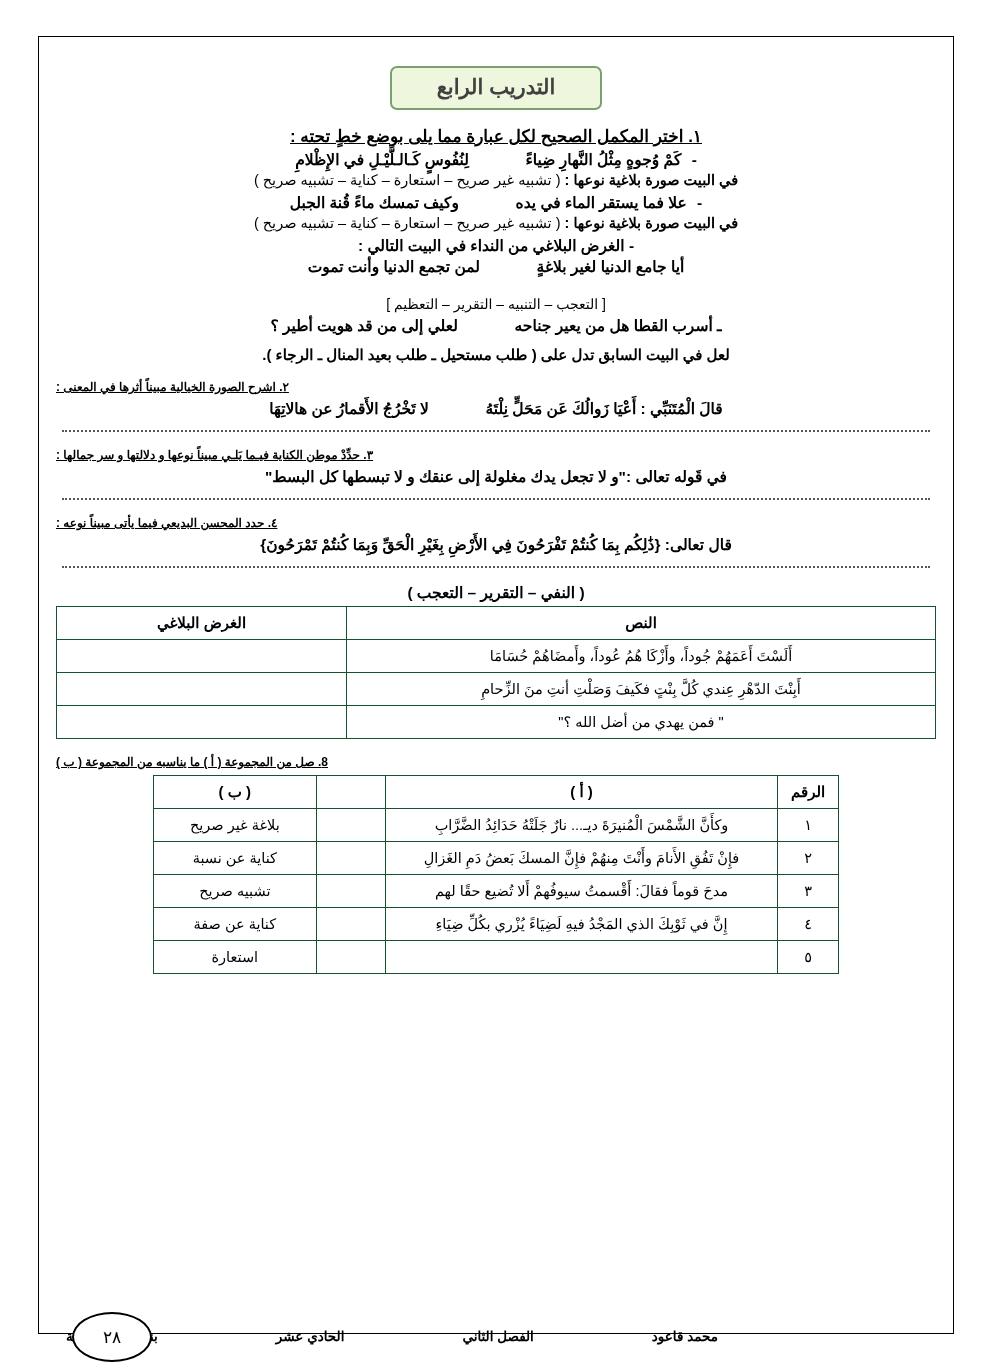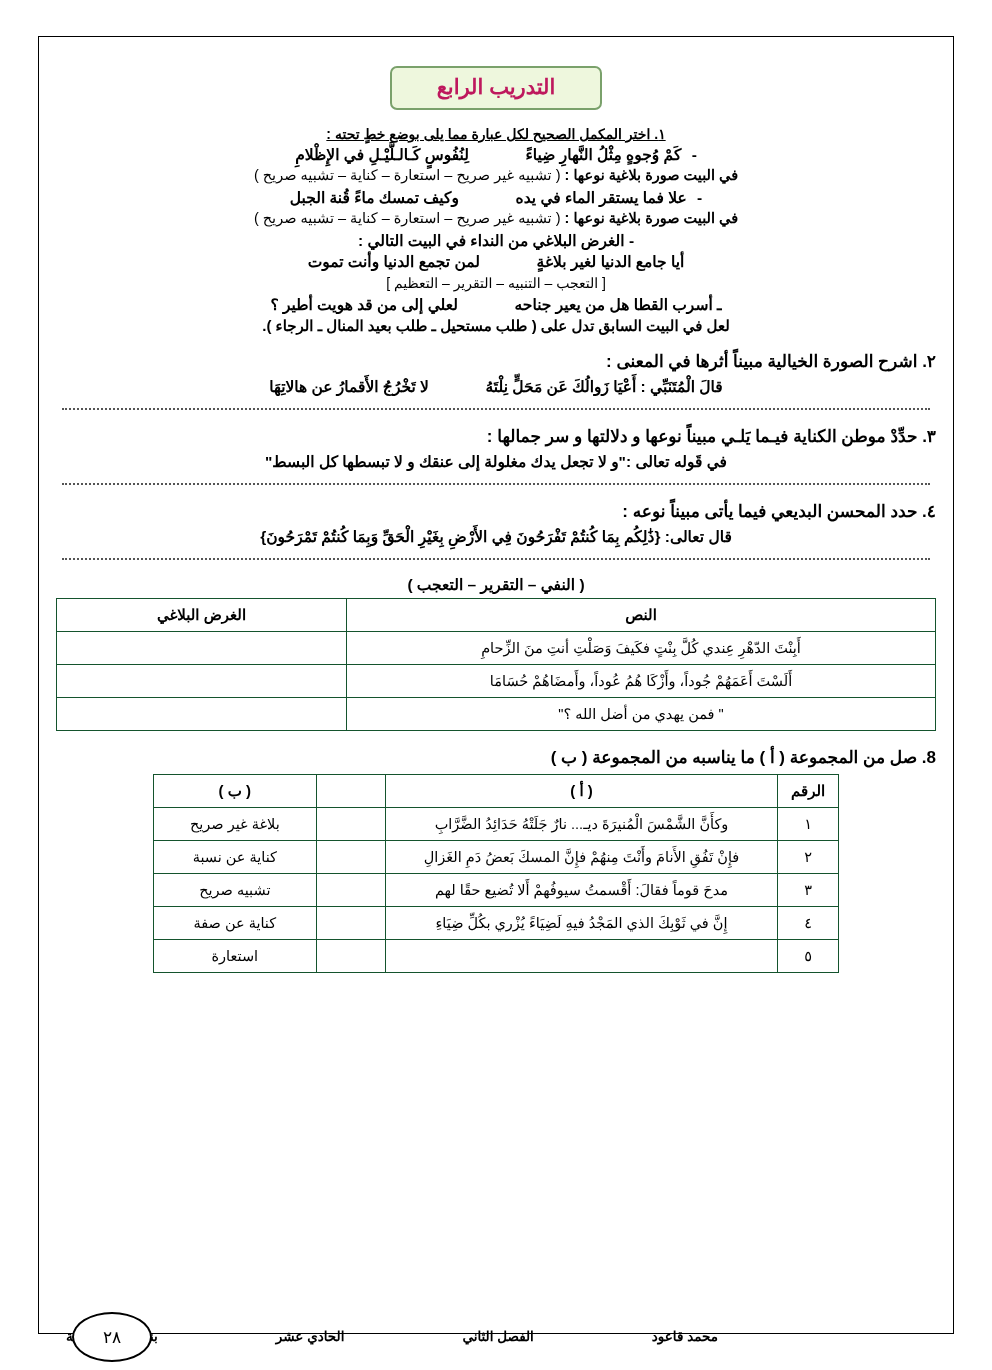--- a/index.html
+++ b/index.html
@@ -41,29 +41,29 @@
     width: 212px;
     margin: 14px auto 0 auto;
     border: 2px solid #7aa16b;
     background: #eef7dd;
     border-radius: 7px;
     text-align: center;
     padding: 7px 4px 9px 4px;
     box-sizing: border-box;
   }
   .title-box .title-text {
-    color: #be185d;
+    color: #404040;
     font-weight: bold;
     font-size: 21px;
     letter-spacing: 0.5px;
   }
   .q-block { margin-top: 16px; }
   .q-head {
     font-weight: bold;
-    font-size: 14px;
+    font-size: 17px;
     text-align: center;
     text-decoration: underline;
     margin-bottom: 4px;
   }
   .line-center {
     text-align: center;
     font-size: 15.5px;
     font-weight: bold;
     margin: 3px 0;
   }
@@ -79,37 +79,38 @@
     font-weight: bold;
     margin: 2px 0 6px 0;
   }
   .options-line .opts {
     font-weight: normal;
     text-align: right;
   }
   .bracket-line {
     text-align: center;
     font-size: 14px;
-    margin: 4px 0 5px 0;
+    margin: 20px 0 5px 0;
   }
   .small-note {
     text-align: center;
     font-size: 15px;
     font-weight: bold;
-    margin: 3px 0;
+    margin: 11px 0;
   }
   .dotted {
     border-bottom: 2px dotted #555;
     height: 0;
     margin: 12px 6px 10px 6px;
   }
   .q-line {
-    font-size: 17px;
-    font-weight: bold;
-    text-align: right;
+    font-size: 12px;
+    font-weight: bold;
+    text-align: left;
+    text-decoration: underline;
     margin: 10px 0 6px 0;
   }
   .center-text {
     text-align: center;
     font-size: 15.5px;
     font-weight: bold;
     margin: 4px 0;
   }
   table {
     border-collapse: collapse;
@@ -250,25 +251,25 @@
 
     <div class="q-block">
       <div class="center-text">(   النفي  –  التقرير  –      التعجب )</div>
       <table class="tbl5">
         <tbody>
             <tr>
           <th>النص</th>
           <th class="col-purpose">الغرض البلاغي</th>
         </tr>
         <tr>
+          <td>أَلَسْتَ أَعَمَهُمْ جُوداً، وأَزْكَا        هُمُ عُوداً، وأَمضَاهُمْ حُسَامَا</td>
+          <td class="col-purpose"></td>
+        </tr>
+        <tr>
           <td>أَبِنْتَ الدّهْرِ عِندي كُلَّ بِنْتٍ  فكَيفَ وَصَلْتِ أنتِ منَ الزِّحامِ</td>
-          <td class="col-purpose"></td>
-        </tr>
-        <tr>
-          <td>أَلَسْتَ أَعَمَهُمْ جُوداً، وأَزْكَا        هُمُ عُوداً، وأَمضَاهُمْ حُسَامَا</td>
           <td class="col-purpose"></td>
         </tr>
         <tr>
           <td>" فمن يهدي من أضل الله ؟"</td>
           <td class="col-purpose"></td>
         </tr>
       </tbody>
         </table>
     </div>
 

